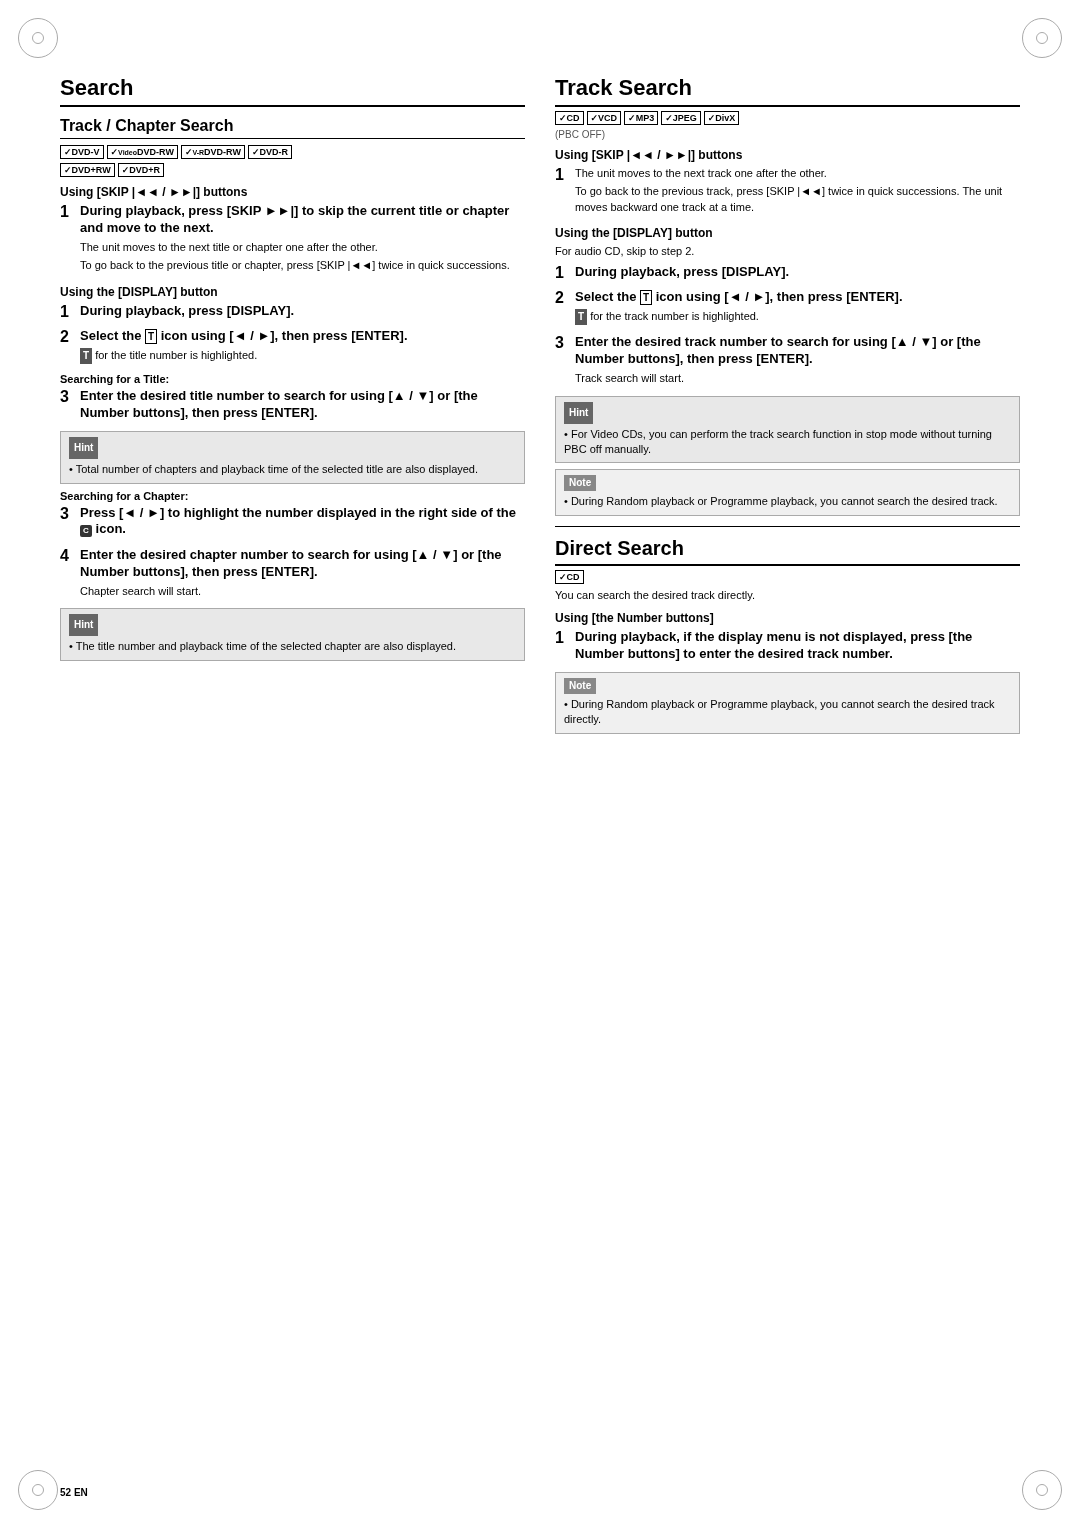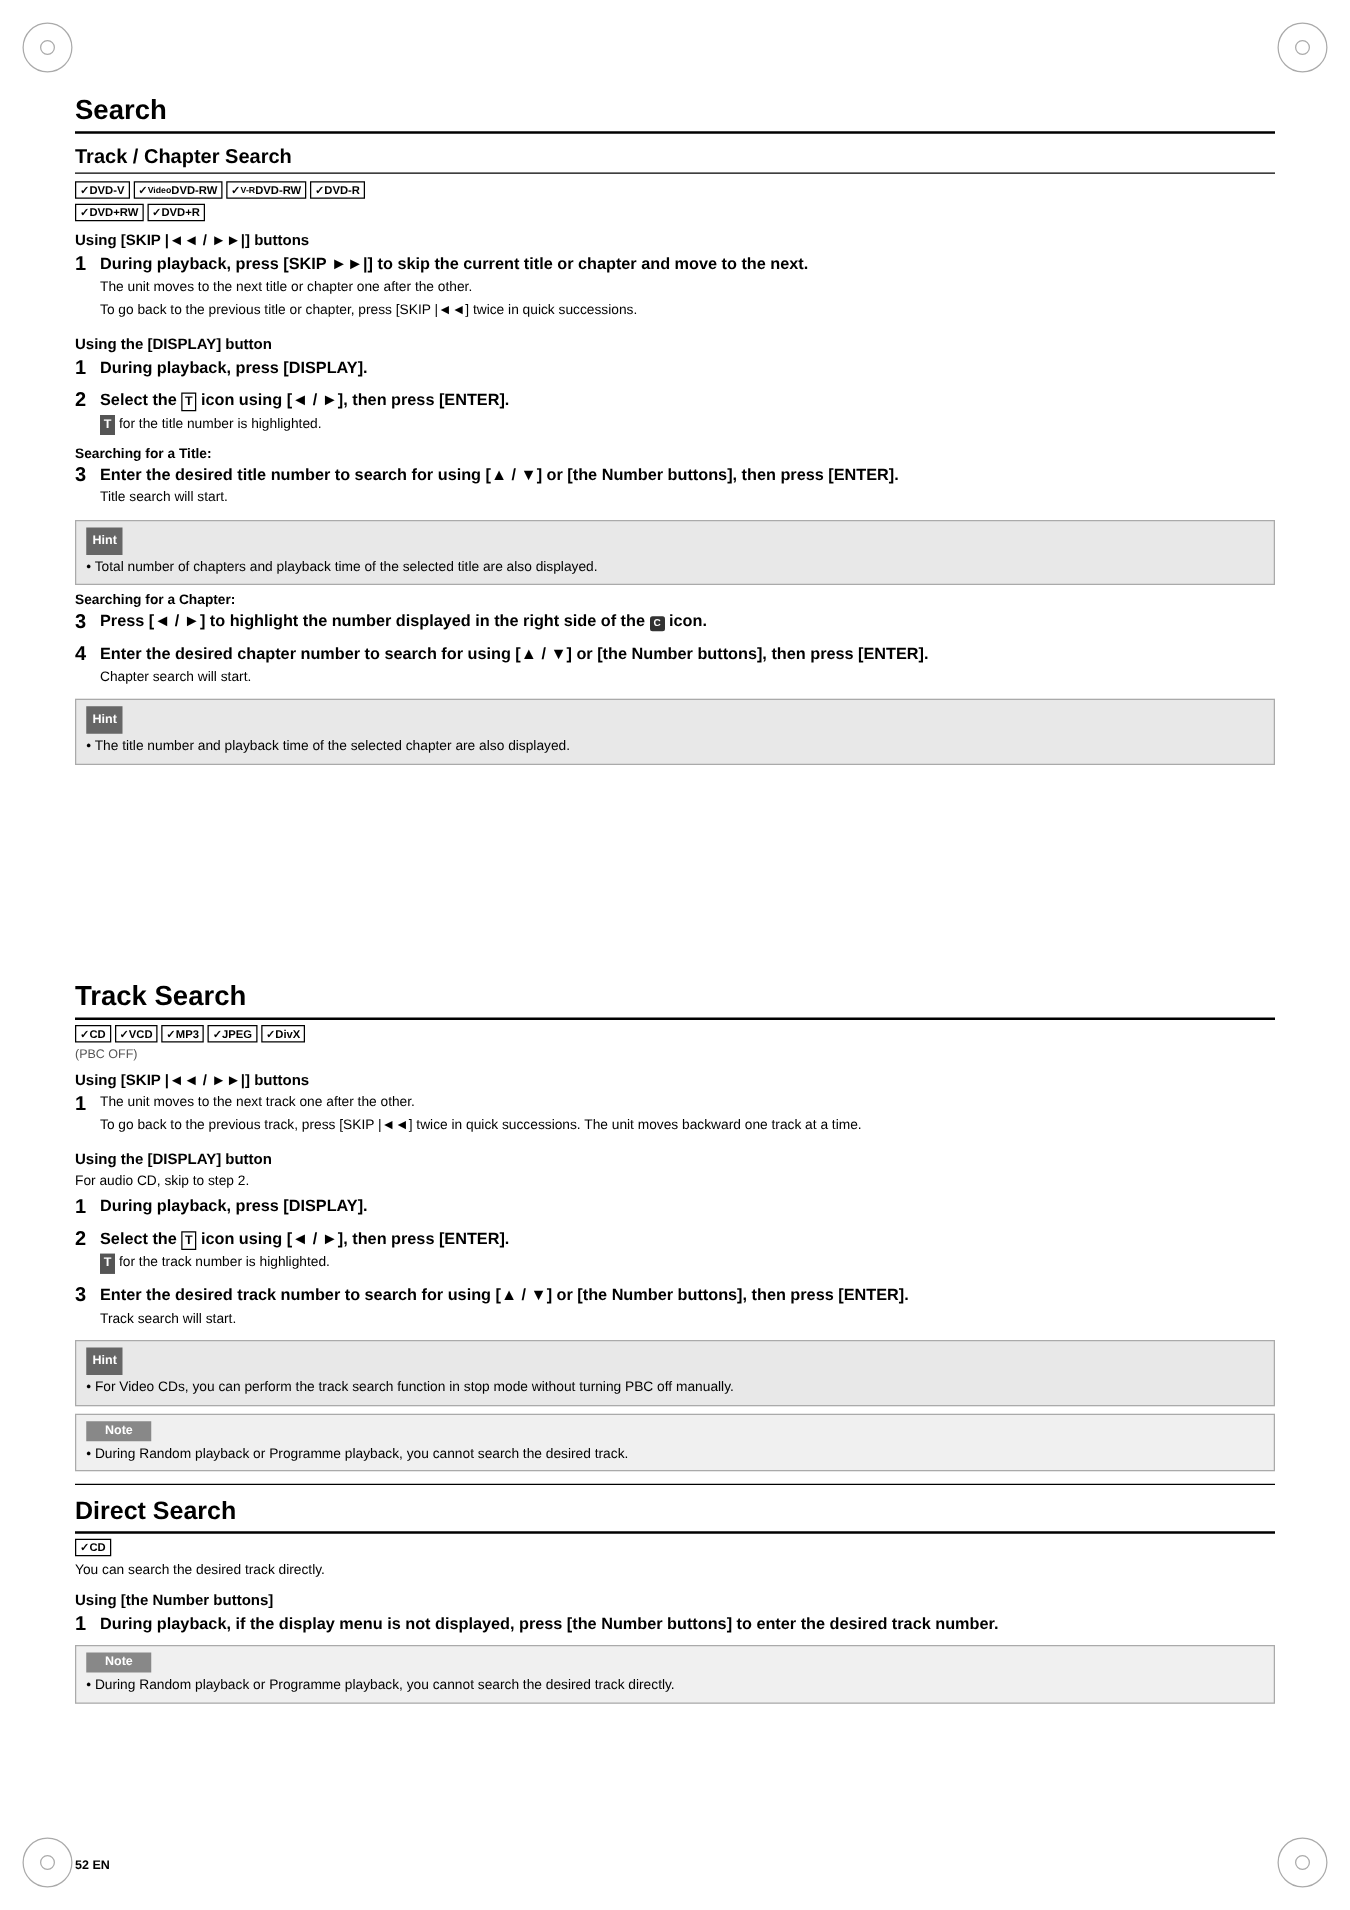--- a/index.html
+++ b/index.html
@@ -62,21 +62,20 @@
 
     
     .content-area {
       position: absolute;
       top: 75px;
       left: 60px;
       right: 60px;
       bottom: 65px;
       display: flex;
       gap: 30px;
-      flex-direction: column;
     }
 
     .left-column {
       flex: 1;
       min-width: 0;
     }
 
     .right-column {
       flex: 1;
       min-width: 0;
@@ -167,21 +166,21 @@
       margin: 6px 0;
       font-size: 11px;
       line-height: 1.4;
     }
 
     .note-box-label {
       background: #888;
       color: #fff;
       font-size: 10px;
       font-weight: bold;
-      padding: 1px 15px;
+      padding: 1px 5px;
       display: inline-block;
       margin-bottom: 3px;
     }
 
     
     .searching-label {
       font-weight: bold;
       font-size: 11px;
       margin: 6px 0 3px 0;
     }
@@ -316,21 +315,20 @@
           </div>
         </div>
       </div>
 
       <div class="searching-label">Searching for a Title:</div>
 
       <div class="step-item">
         <div class="step-number">3</div>
         <div class="step-content">
           <div class="step-main">Enter the desired title number to search for using [▲ / ▼] or [the Number buttons], then press [ENTER].</div>
-          <div class="step-detail">Title search will start.</div>
         </div>
       </div>
 
       <div class="hint-box">
         <span class="hint-box-label">Hint</span><br>
         <span>• Total number of chapters and playback time of the selected title are also displayed.</span>
       </div>
 
       <div class="searching-label">Searching for a Chapter:</div>
 

